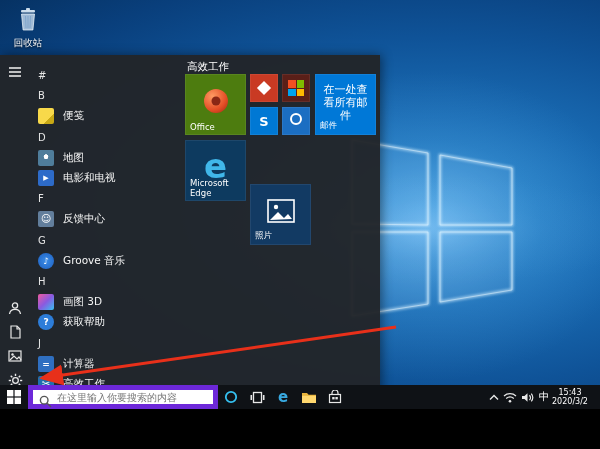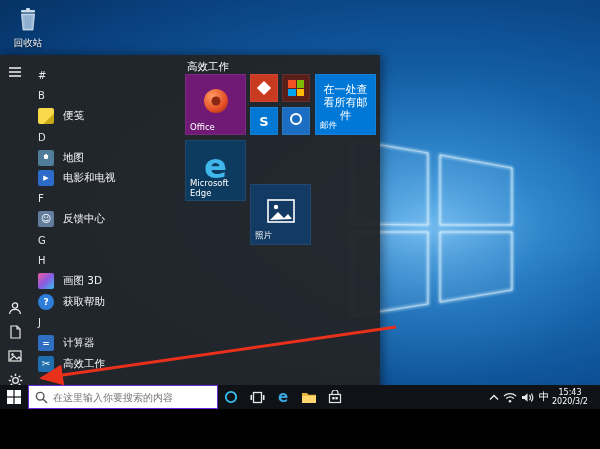--- a/index.html
+++ b/index.html
@@ -110,21 +110,21 @@
 
   
   .taskbar {
     position:absolute; left:0; bottom:0; width:600px; height:24px;
     background:#0f1216; display:flex; align-items:center; z-index:40;
   }
   .tb-btn { height:24px; display:flex; align-items:center; justify-content:center; cursor:pointer; }
   .start-btn { width:28px; }
   .search-box {
     position:relative; width:190px; height:24px; background:#fff;
-    border:1px solid #6d28d9; display:flex; align-items:center;
+    border:5px solid #6d28d9; display:flex; align-items:center;
   }
   .search-box input {
     border:none; outline:none; width:100%; height:100%; padding-left:24px;
     font-size:10px; color:#333; background:transparent;
     font-family:"DejaVu Sans","Liberation Sans",sans-serif;
   }
   .search-ic { position:absolute; left:6px; top:5px; }
   .tbi { width:26px; }
   .edge-tb { color:#38a9e0; font-weight:bold; font-size:15px; }
   .edge-tb::after { content:"e"; }
@@ -259,20 +259,24 @@
       <div class="row letter">
           <span class="letter-t">F</span>
         </div>
       <div class="row app">
         <span class="aic ifeed" data-glyph="☺"></span>
         <span class="alabel">反馈中心</span>
       </div>
       <div class="row letter">
           <span class="letter-t">G</span>
         </div>
+      <div class="row app">
+        <span class="aic igroove" data-glyph="♪"></span>
+        <span class="alabel">Groove 音乐</span>
+      </div>
       <div class="row letter">
           <span class="letter-t">H</span>
         </div>
       <div class="row app">
         <span class="aic ipaint" data-glyph=""></span>
         <span class="alabel">画图 3D</span>
       </div>
       <div class="row app">
         <span class="aic ihelp" data-glyph="?"></span>
         <span class="alabel">获取帮助</span>
@@ -286,21 +290,21 @@
       </div>
       <div class="row app">
         <span class="aic isnip" data-glyph="✂"></span>
         <span class="alabel">高效工作</span>
       </div>
     </div>
 
     <div class="tiles">
       <div class="group-title">高效工作</div>
 
-      <div class="tile med t-office" style="background: #701a75;">
+      <div class="tile med t-office" style="background: #4d7c0f;">
         <div class="office-logo"></div>
         <span class="tlabel">Office</span>
       </div>
 
       <div class="tile sm t-s1" style="background: rgb(201, 58, 35);">
         <span class="glyph-diamond"></span>
       </div>
       <div class="tile sm t-s2" style="background: rgb(90, 31, 24);">
         <div class="quad">
             <i class="q1"></i>

